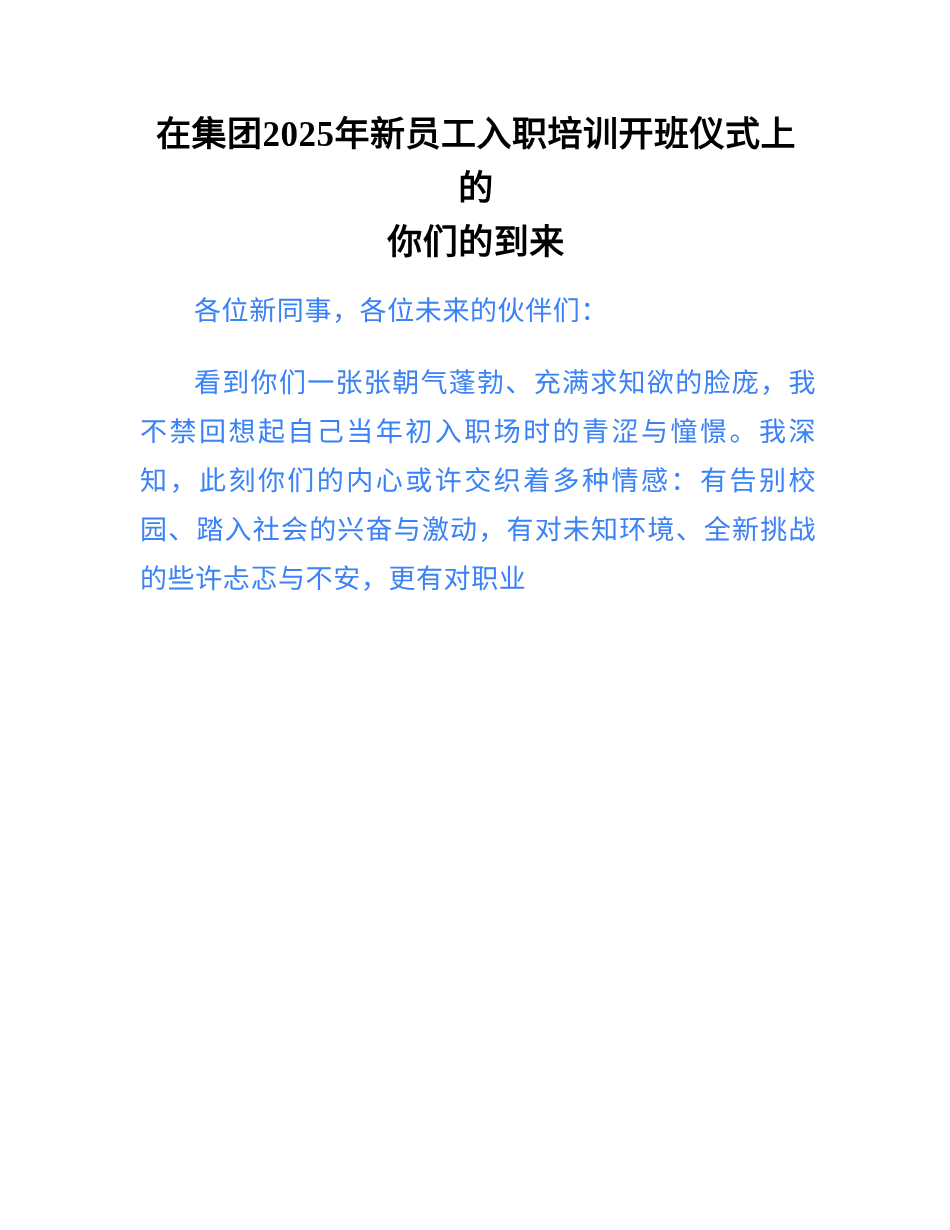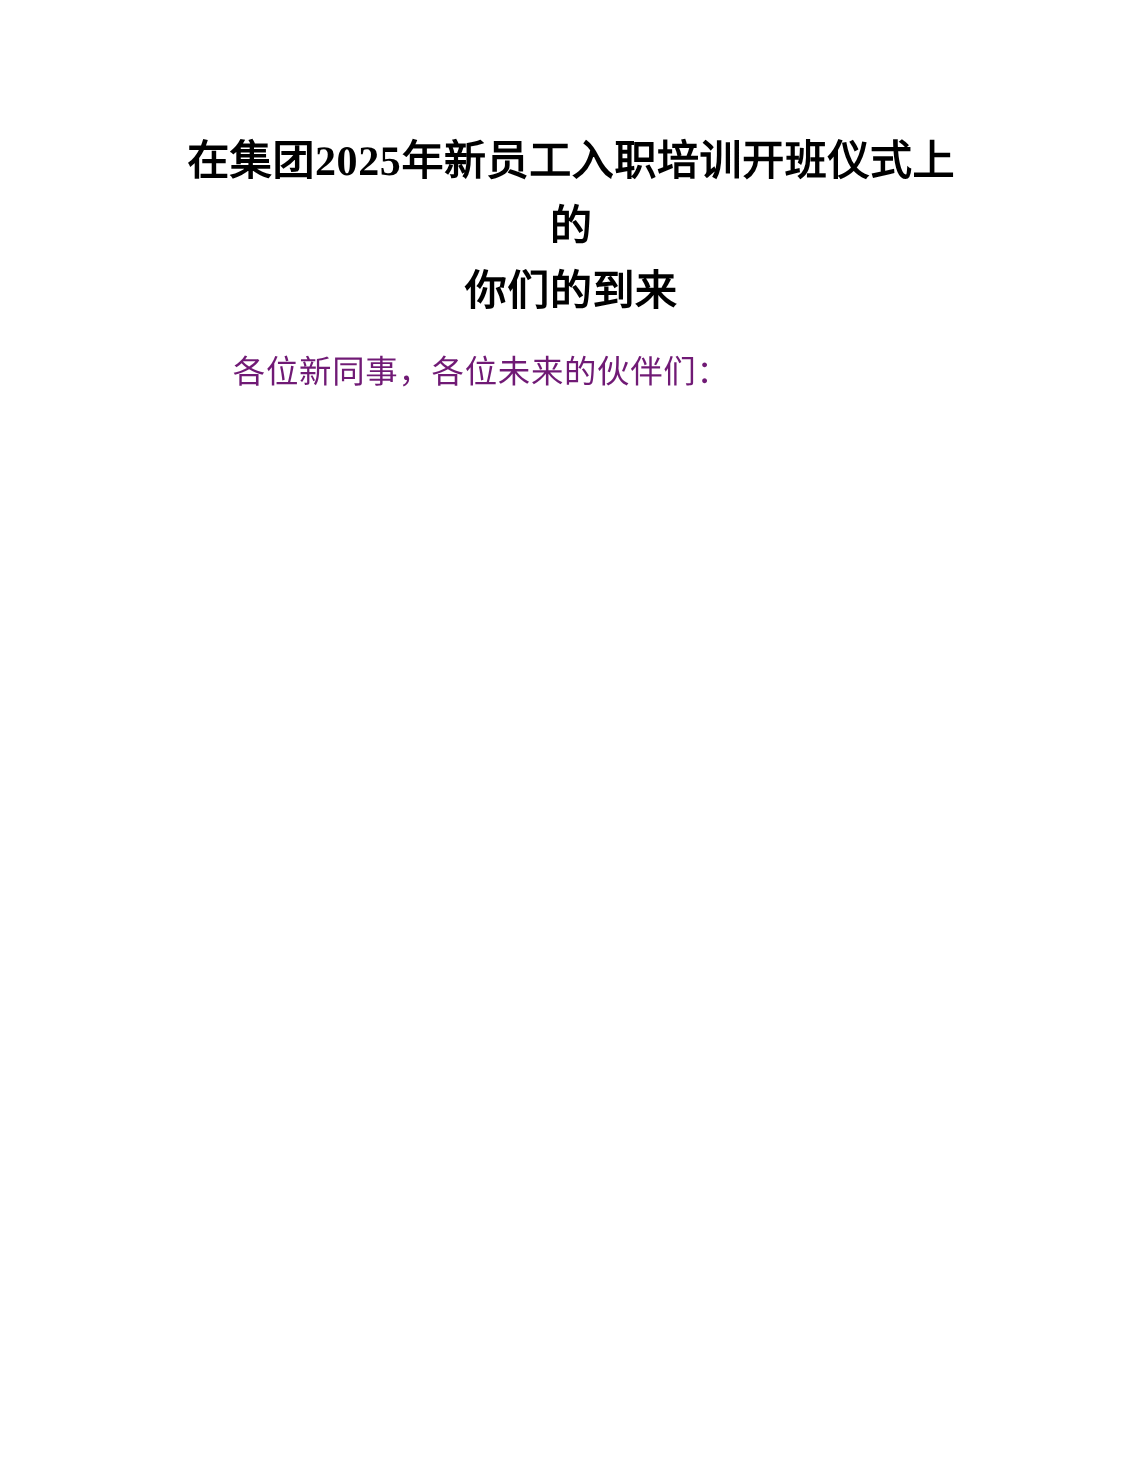--- a/index.html
+++ b/index.html
@@ -52,21 +52,21 @@
 
   .para {
     margin: 0 0 0 0;
     font-family: "DejaVu Serif", "Liberation Serif", serif;
     font-size: 27px;
     line-height: 49px;
     text-align: justify;
     text-justify: inter-character;
     text-indent: 54px;
     letter-spacing: 0.6px;
-    color: #701a75;
+    color: #3b82f6;
     word-break: break-all;
   }
   .para + .para {
     margin-top: 23px;
   }
 
   
   .para.lead {
     text-indent: 54px;
   }
@@ -76,15 +76,16 @@
 
 <div class="page">
 
   <div class="doc-title">
     <span class="t-line">在集团2025年新员工入职培训开班仪式上的</span>
     <span class="t-line">你们的到来</span>
   </div>
 
   <div class="body-area">
     <p class="para lead">各位新同事，各位未来的伙伴们：</p>
+    <p class="para">看到你们一张张朝气蓬勃、充满求知欲的脸庞，我不禁回想起自己当年初入职场时的青涩与憧憬。我深知，此刻你们的内心或许交织着多种情感：有告别校园、踏入社会的兴奋与激动，有对未知环境、全新挑战的些许忐忑与不安，更有对职业</p>
   </div>
 
 </div>
 
 </body></html>

